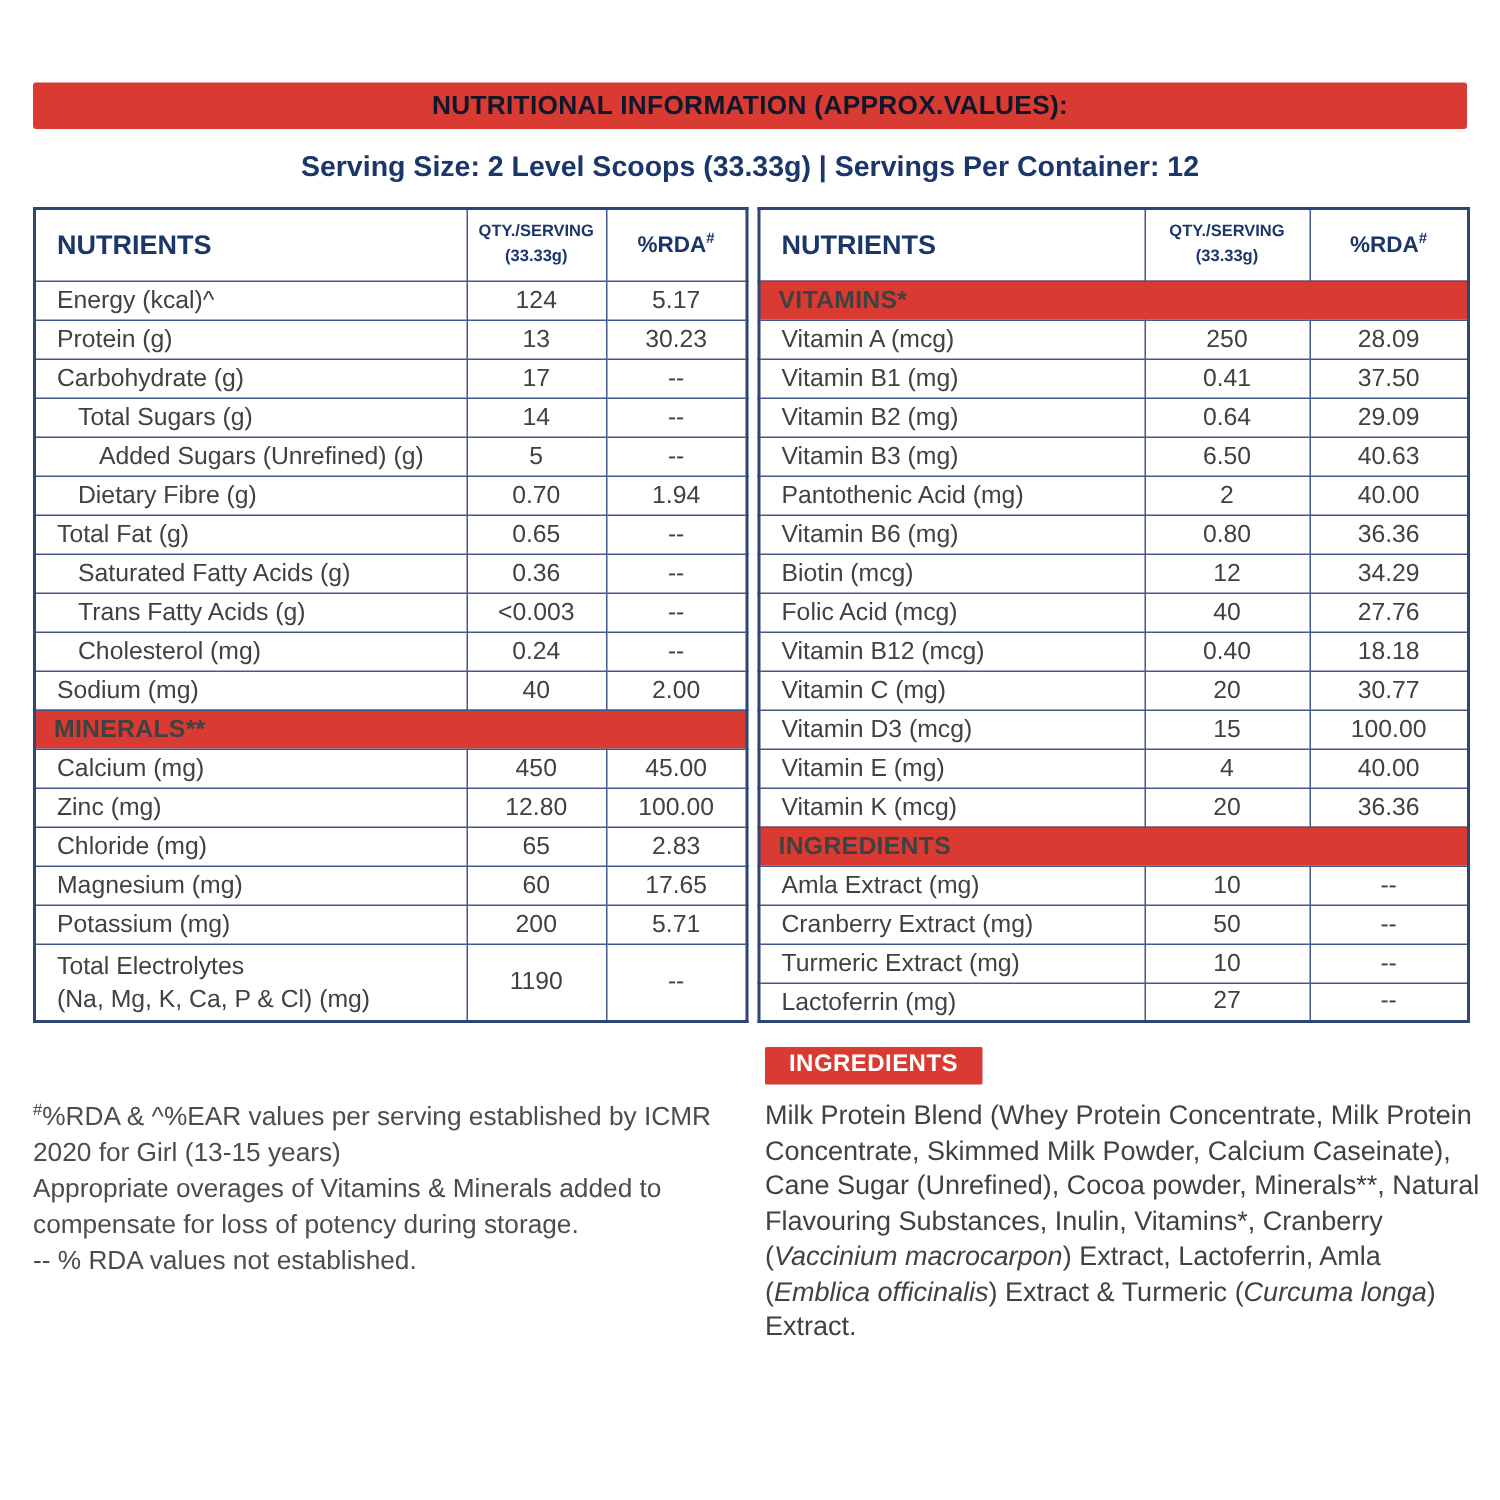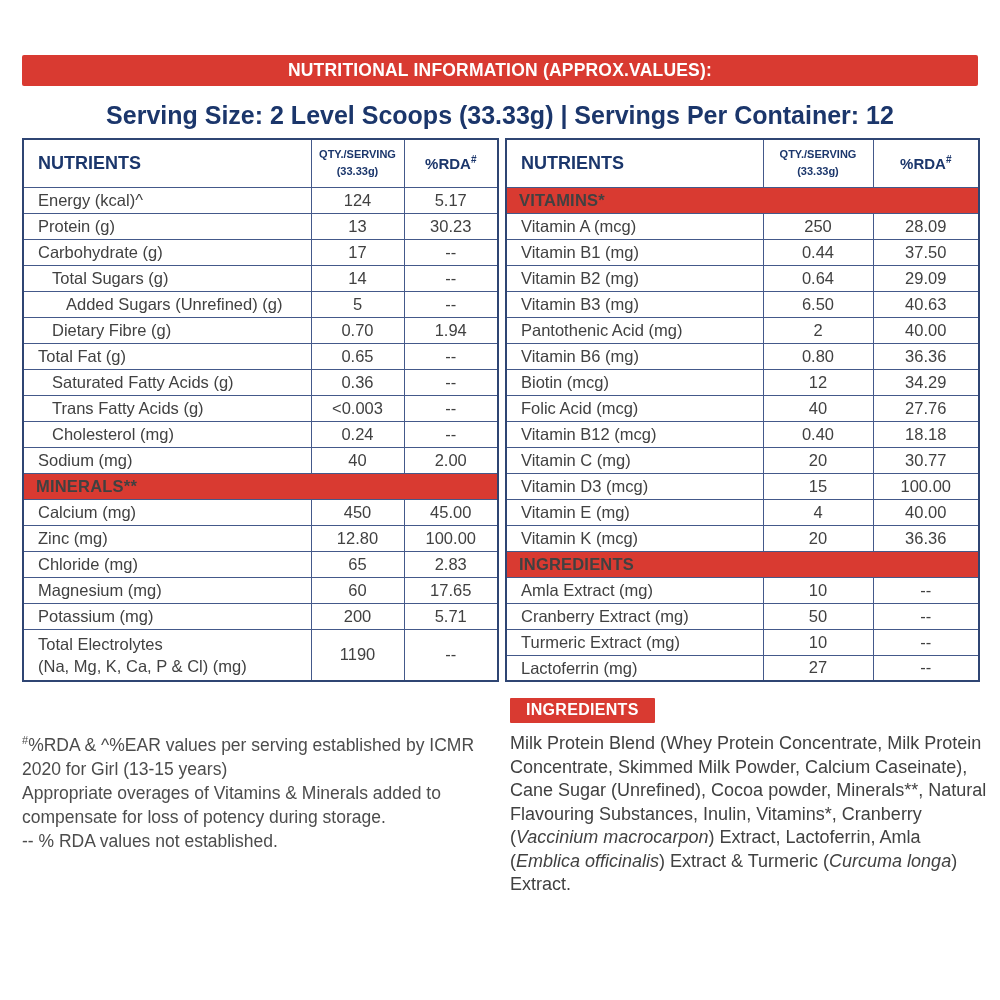--- a/index.html
+++ b/index.html
@@ -9,27 +9,27 @@
     --border-outer:#2f4573;
     --txt:#414141;
     --foot:#4c4c4c;
   }
   *{box-sizing:border-box;margin:0;padding:0;}
   body{background:#ffffff;font-family:"Liberation Sans", sans-serif;}
   .page{position:relative;width:1000px;height:1000px;background:#ffffff;overflow:hidden;}
 
   .title-banner{
     position:absolute;left:22px;top:55px;width:956px;height:31px;
-    background:var(--red);color:#ffffff;font-weight:bold;font-size:17.5px;
+    background:var(--red);color:#0f172a;font-weight:bold;font-size:17.5px;
     display:flex;align-items:center;justify-content:center;border-radius:2px;
     letter-spacing:.2px;
   }
   .serving-line{
     position:absolute;left:0;top:101px;width:100%;text-align:center;
-    color:var(--navy);font-weight:bold;font-size:25px;
+    color:var(--navy);font-weight:bold;font-size:19px;
   }
 
   table.nut{position:absolute;top:138px;border-collapse:collapse;table-layout:fixed;background:#fff;}
   table.nut, table.nut th, table.nut td{border:1px solid var(--border);}
   table.nut{border:2px solid var(--border-outer);}
   #left-table{left:22px;width:475px;}
   #right-table{left:505px;width:473px;}
 
   table.nut th{height:48px;color:var(--navy);vertical-align:middle;}
   th.h-nutrients{text-align:left;padding-left:14px;font-size:18px;}
@@ -204,21 +204,21 @@
         <tr>
           <td colspan="3" class="banner-cell">VITAMINS*</td>
         </tr>
         <tr>
           <td class="label-cell indent-0">Vitamin A (mcg)</td>
           <td class="val-cell">250</td>
           <td class="val-cell">28.09</td>
         </tr>
         <tr>
           <td class="label-cell indent-0">Vitamin B1 (mg)</td>
-          <td class="val-cell">0.44</td>
+          <td class="val-cell">0.41</td>
           <td class="val-cell">37.50</td>
         </tr>
         <tr>
           <td class="label-cell indent-0">Vitamin B2 (mg)</td>
           <td class="val-cell">0.64</td>
           <td class="val-cell">29.09</td>
         </tr>
         <tr>
           <td class="label-cell indent-0">Vitamin B3 (mg)</td>
           <td class="val-cell">6.50</td>

